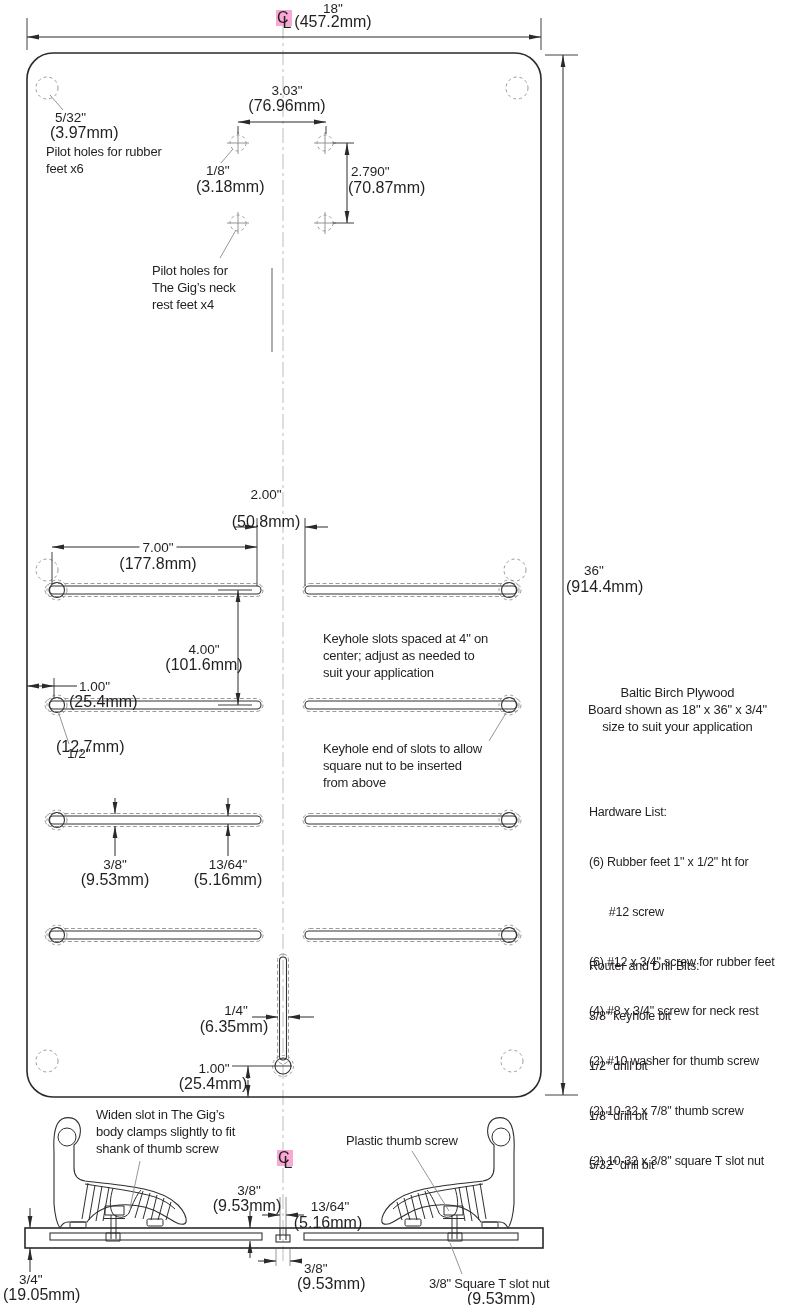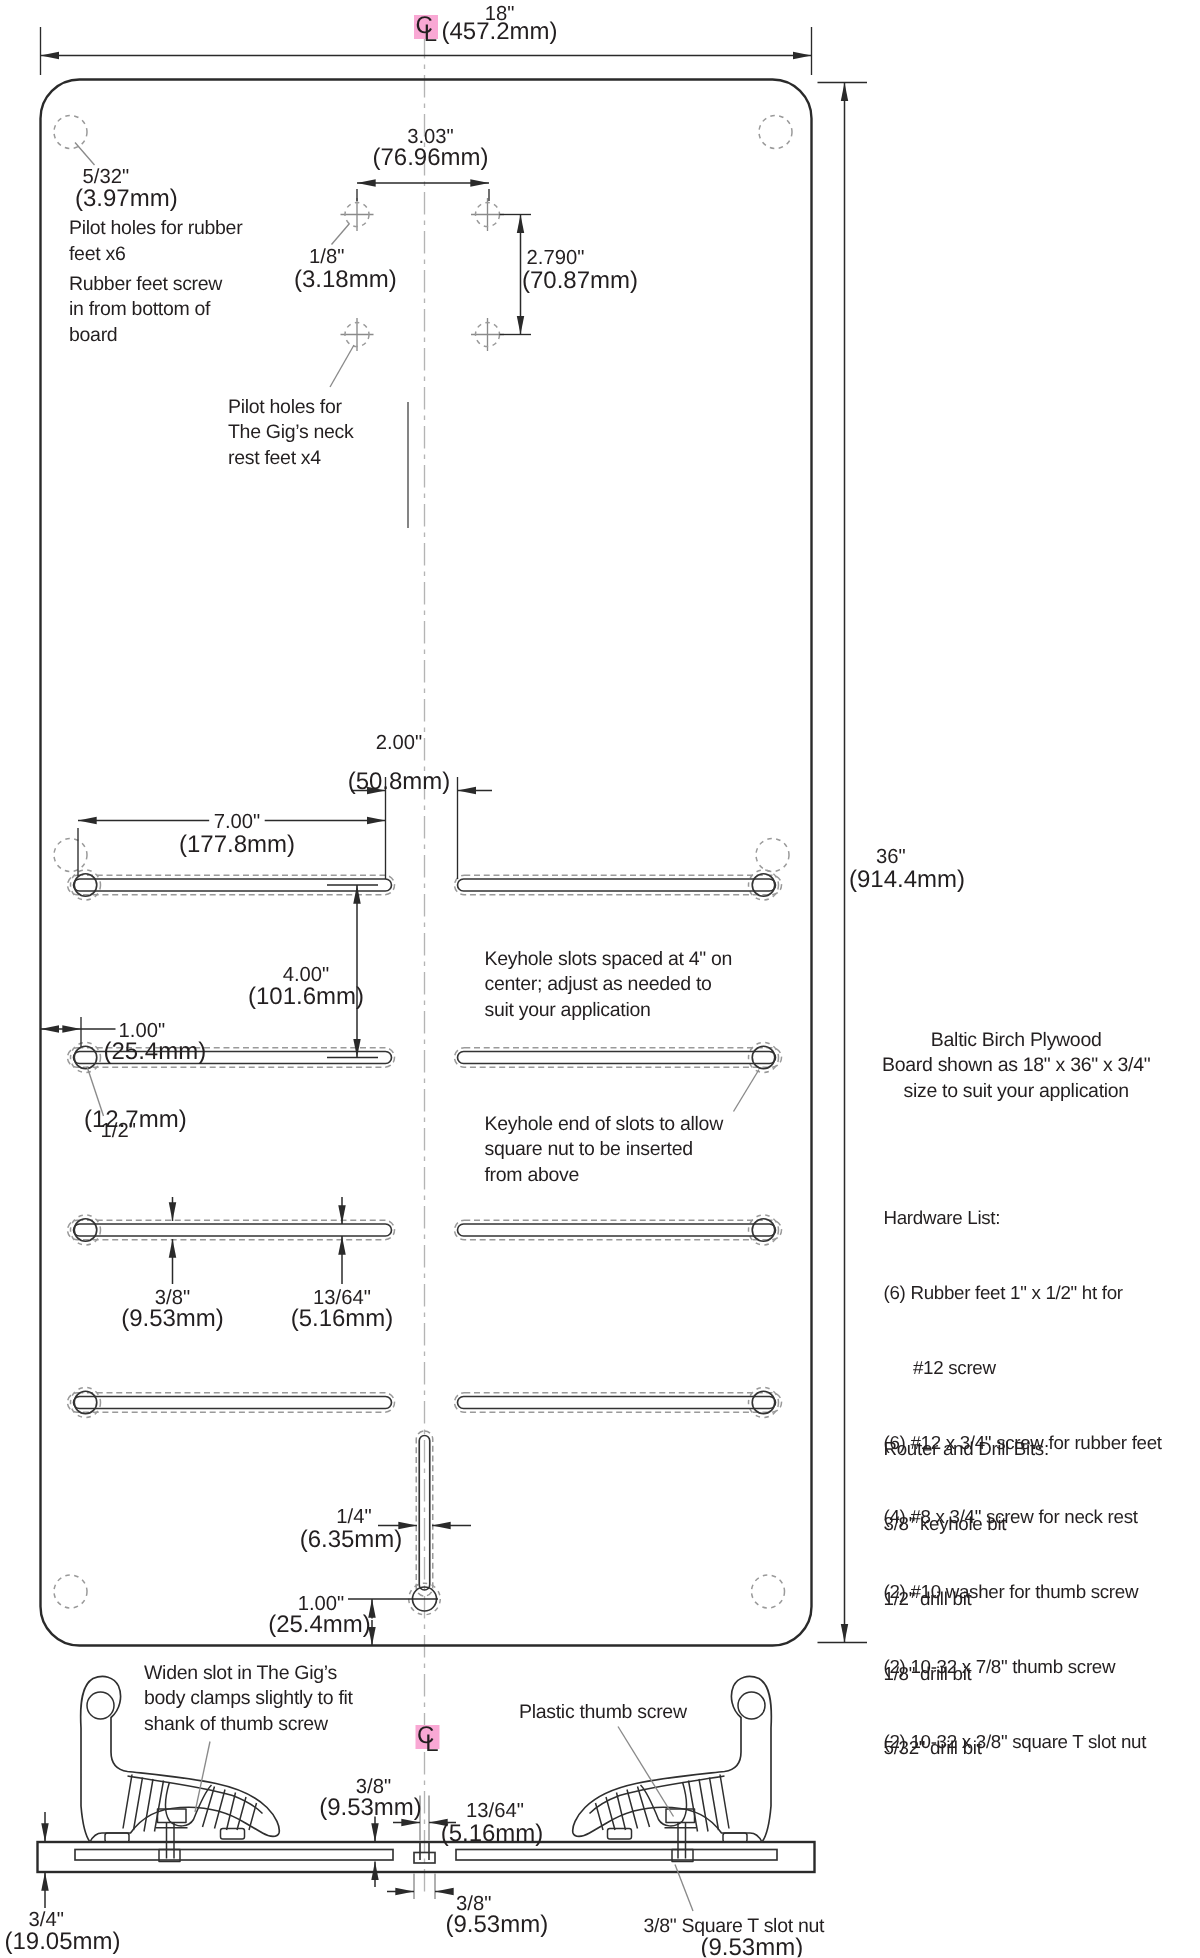--- a/index.html
+++ b/index.html
@@ -210,23 +210,20 @@
 
 <span class="cl" style="left:276px;top:10px;"><span>C</span><span class="l">L</span></span>
 
 <div class="lbl ctr" style="left:333px;top:1px;">18"</div>
 <div class="lbl mm ctr" style="left:333px;top:15px;">(457.2mm)</div>
 
 <div class="lbl" style="left:55px;top:110px;">5/32"</div>
 <div class="lbl mm" style="left:50px;top:126px;">(3.97mm)</div>
 <div class="note" style="left:46px;top:143px;">Pilot holes for rubber
 feet x6</div>
-<div class="note" style="left:46px;top:180px;">Rubber feet screw
-in from bottom of
-board</div>
 
 <div class="lbl ctr" style="left:287px;top:83px;">3.03"</div>
 <div class="lbl mm ctr" style="left:287px;top:99px;">(76.96mm)</div>
 <div class="lbl" style="left:206px;top:163px;">1/8"</div>
 <div class="lbl mm" style="left:196px;top:180px;">(3.18mm)</div>
 <div class="lbl" style="left:351px;top:164px;">2.790"</div>
 <div class="lbl mm" style="left:348px;top:181px;">(70.87mm)</div>
 <div class="note" style="left:152px;top:262px;">Pilot holes for
 The Gig’s neck
 rest feet x4</div>

